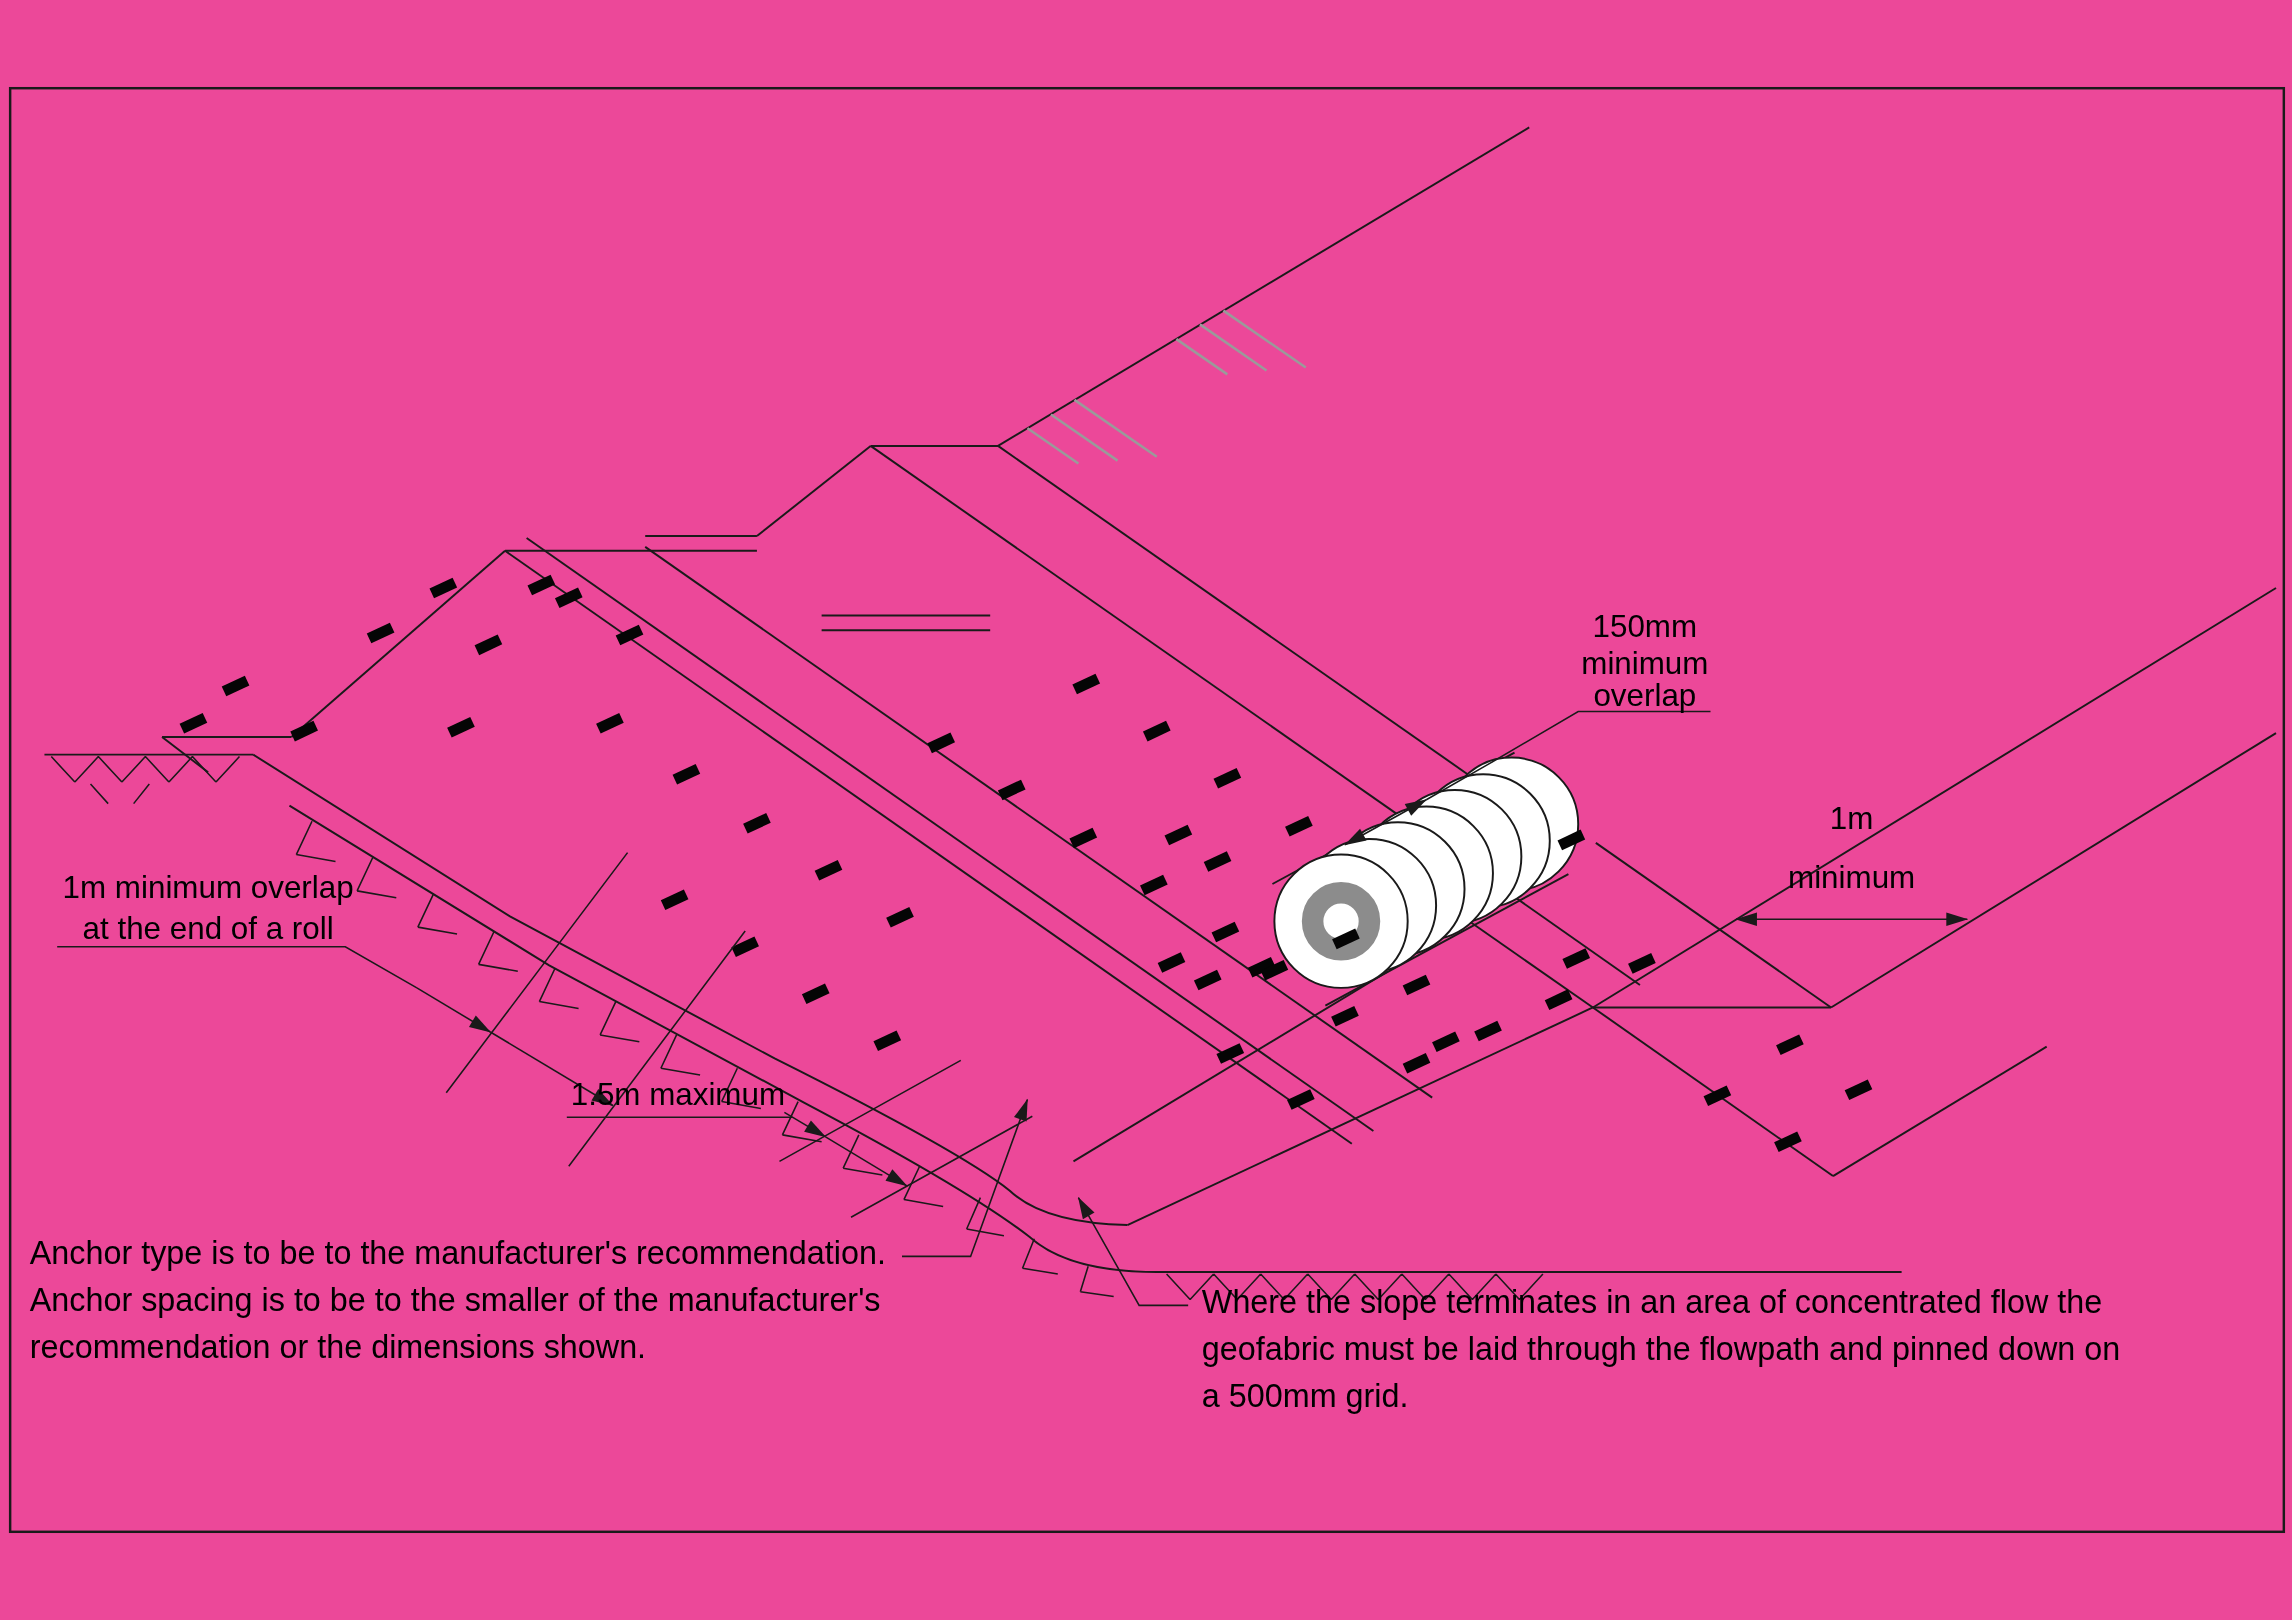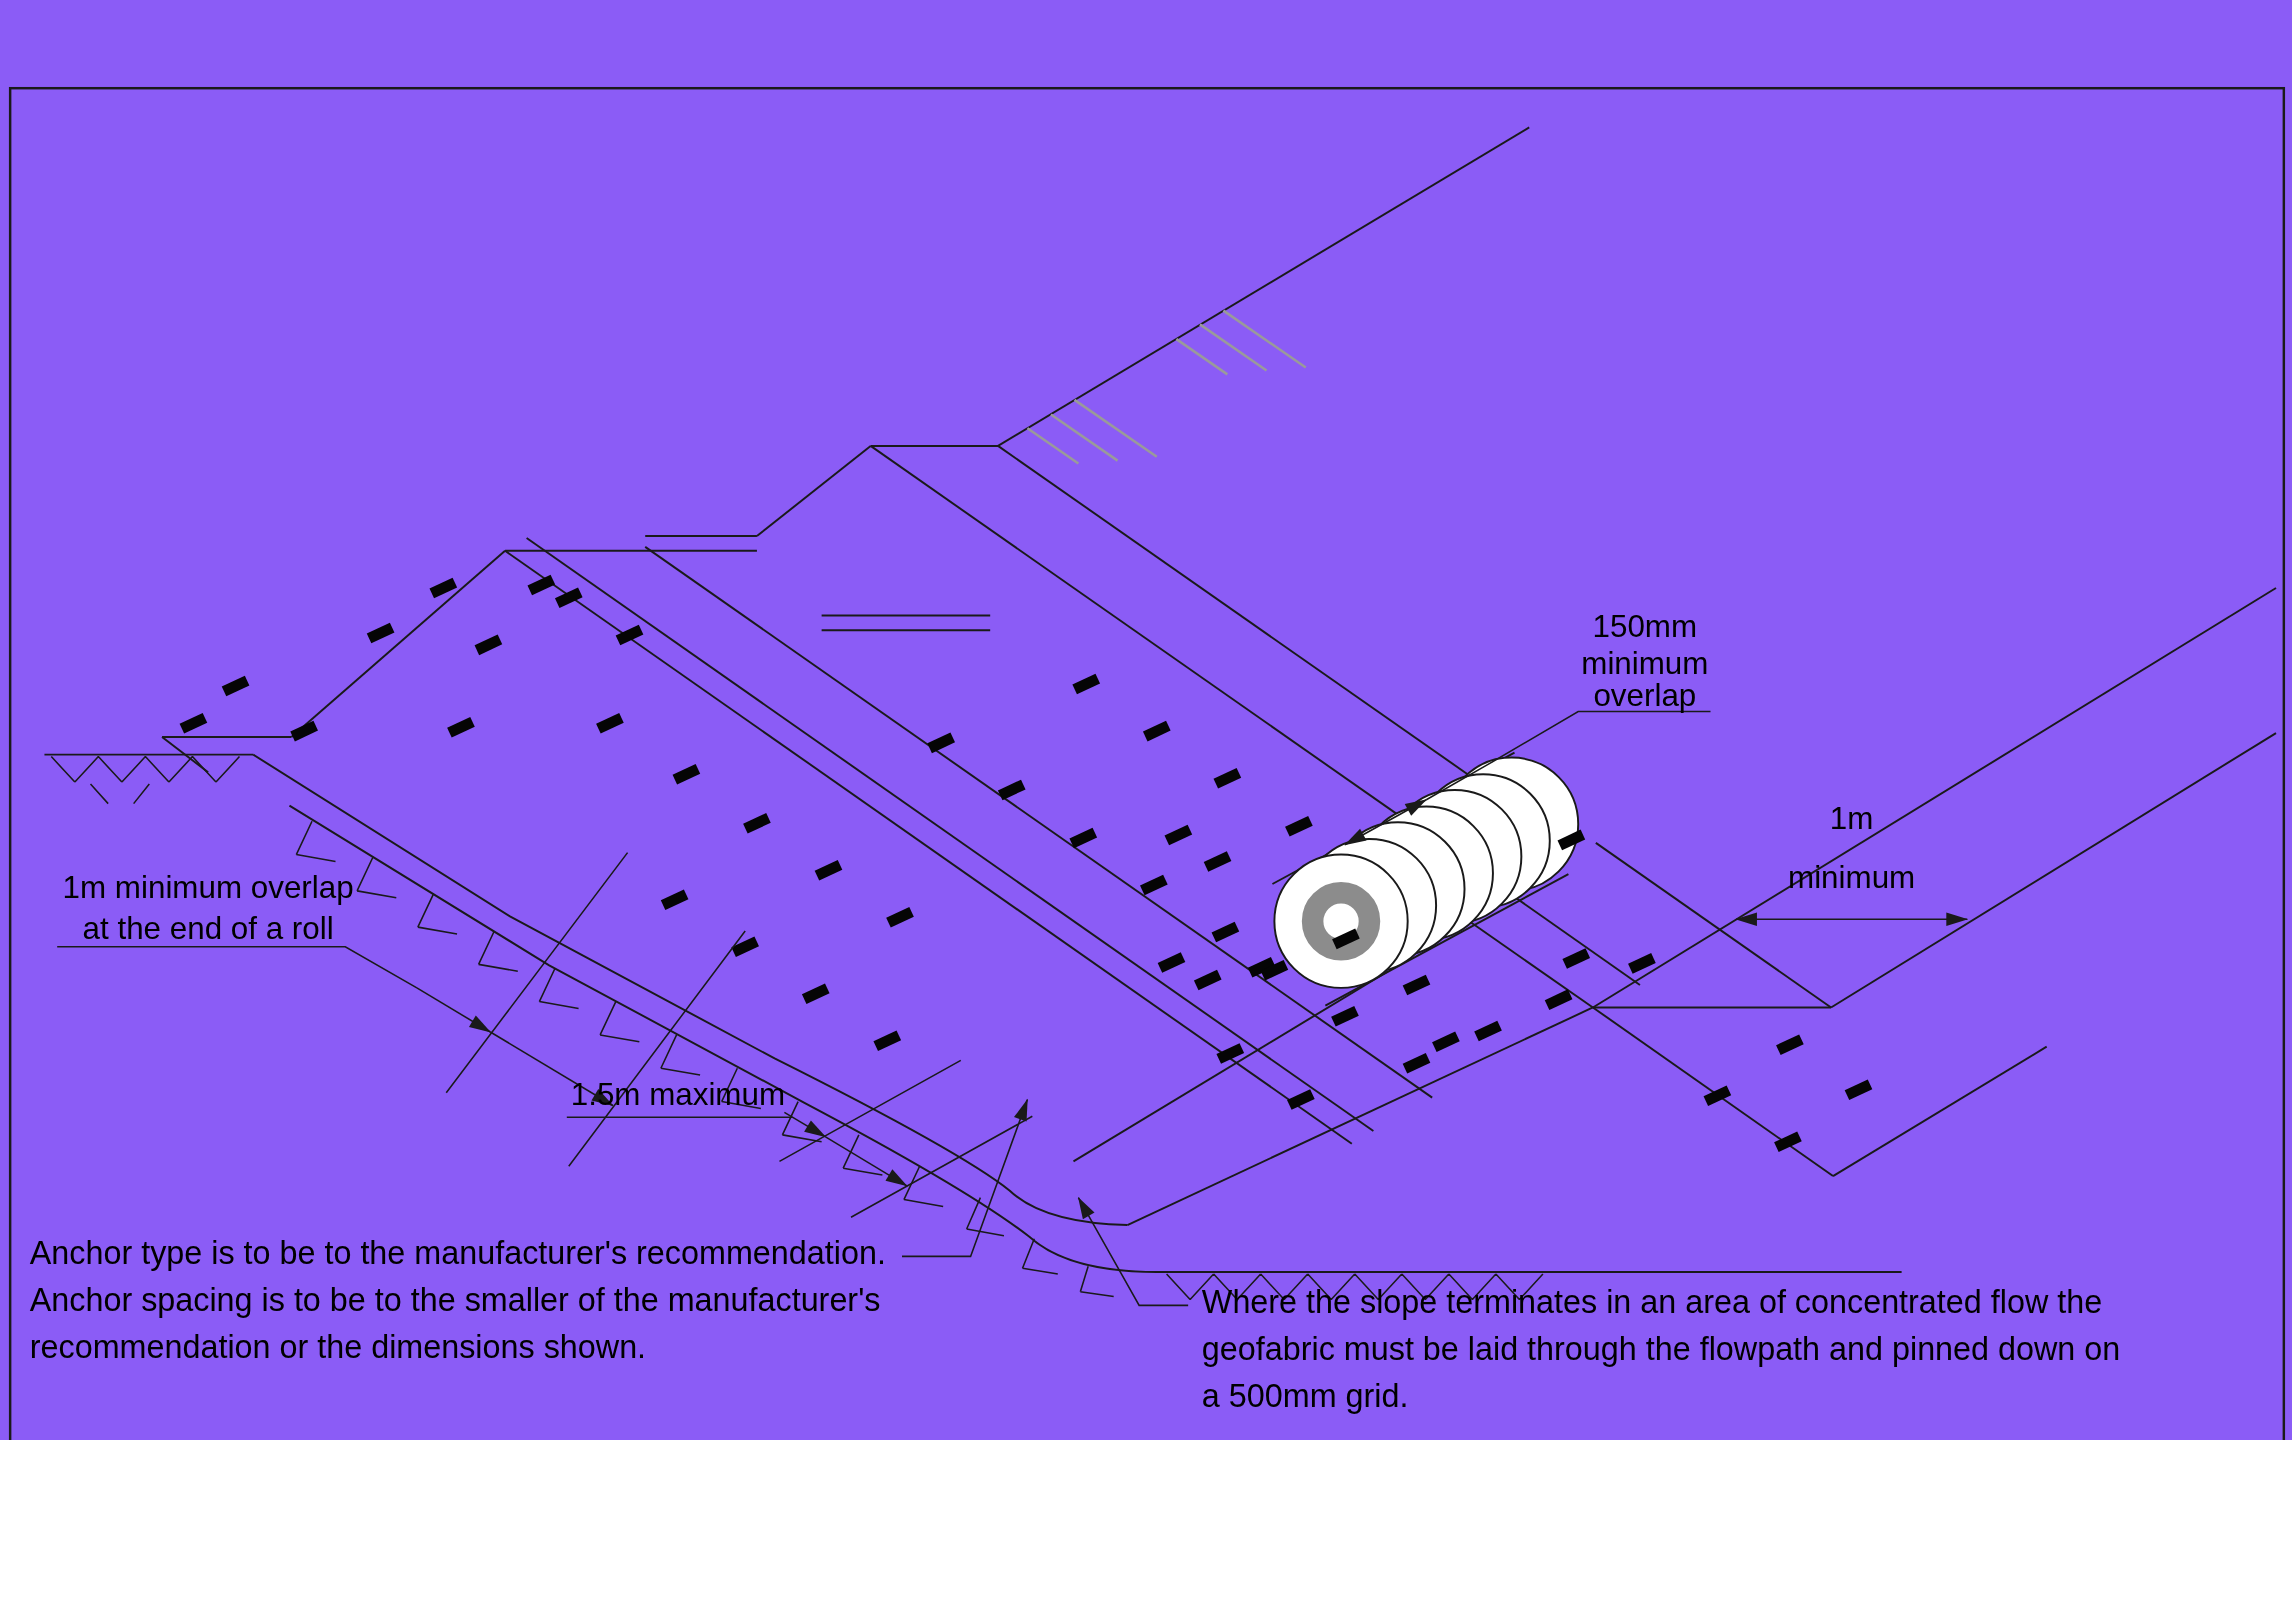--- a/index.html
+++ b/index.html
@@ -1,16 +1,16 @@
 <!DOCTYPE html>
 <html><head>
 <meta charset="utf-8">
 <style>
   html,body{margin:0;padding:0;background:#fff;}
-  .page{width:2293px;height:1440px;position:relative;background:#8b5cf6;
+  .page{width:2293px;height:1620px;position:relative;background:#ec4899;
         font-family:"Liberation Sans", sans-serif;}
   svg{display:block;}
   .thin   {stroke:#1a1a1a;stroke-width:2;fill:none;}
   .thin15 {stroke:#1a1a1a;stroke-width:1.6;fill:none;}
   .hatch  {stroke:#1a1a1a;stroke-width:1.6;fill:none;}
   .grass  {stroke:#9a9a9a;stroke-width:2.6;fill:none;}
   .roll   {stroke:#1a1a1a;stroke-width:2;fill:#ffffff;}
   .pin    {fill:#050505;stroke:none;}
   .lbl    {font-family:"Liberation Sans", sans-serif;font-size:32px;fill:#000;}
   .note   {font-family:"Liberation Sans", sans-serif;font-size:33px;fill:#000;}

